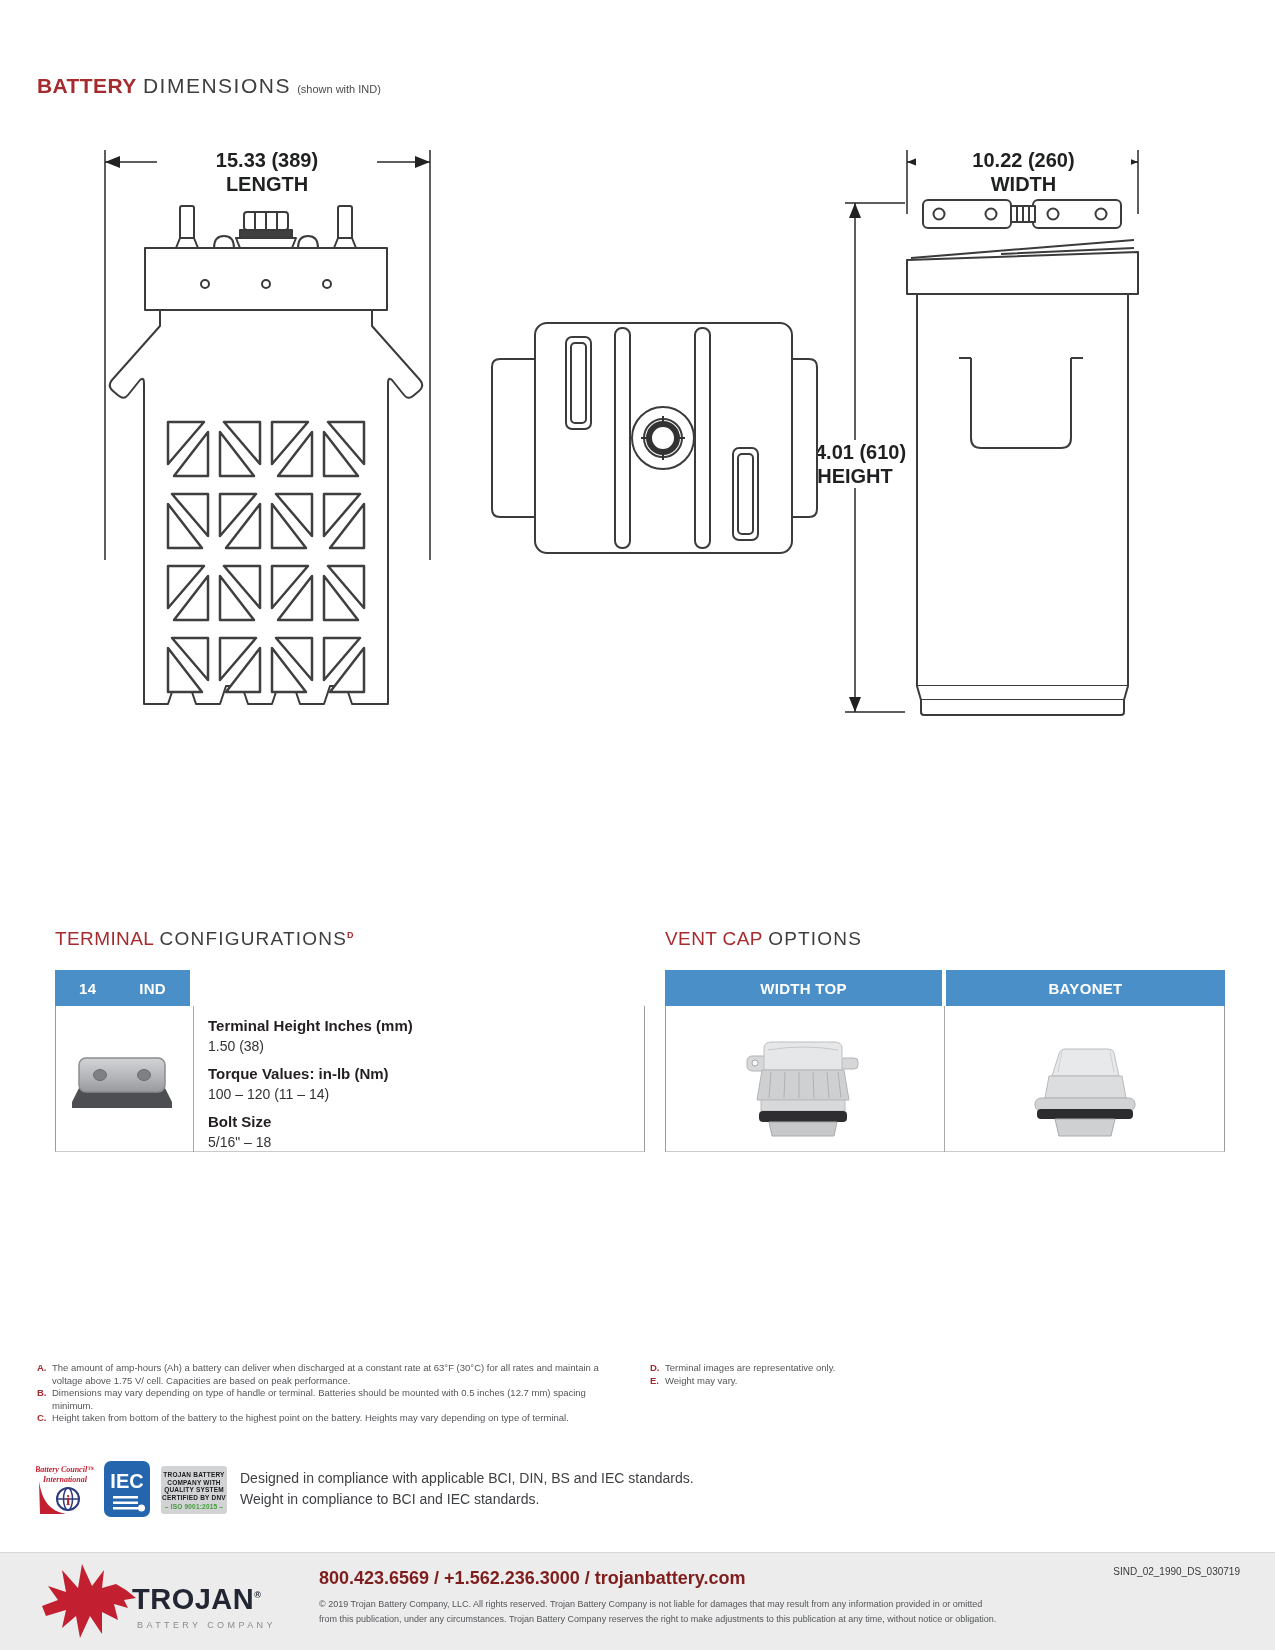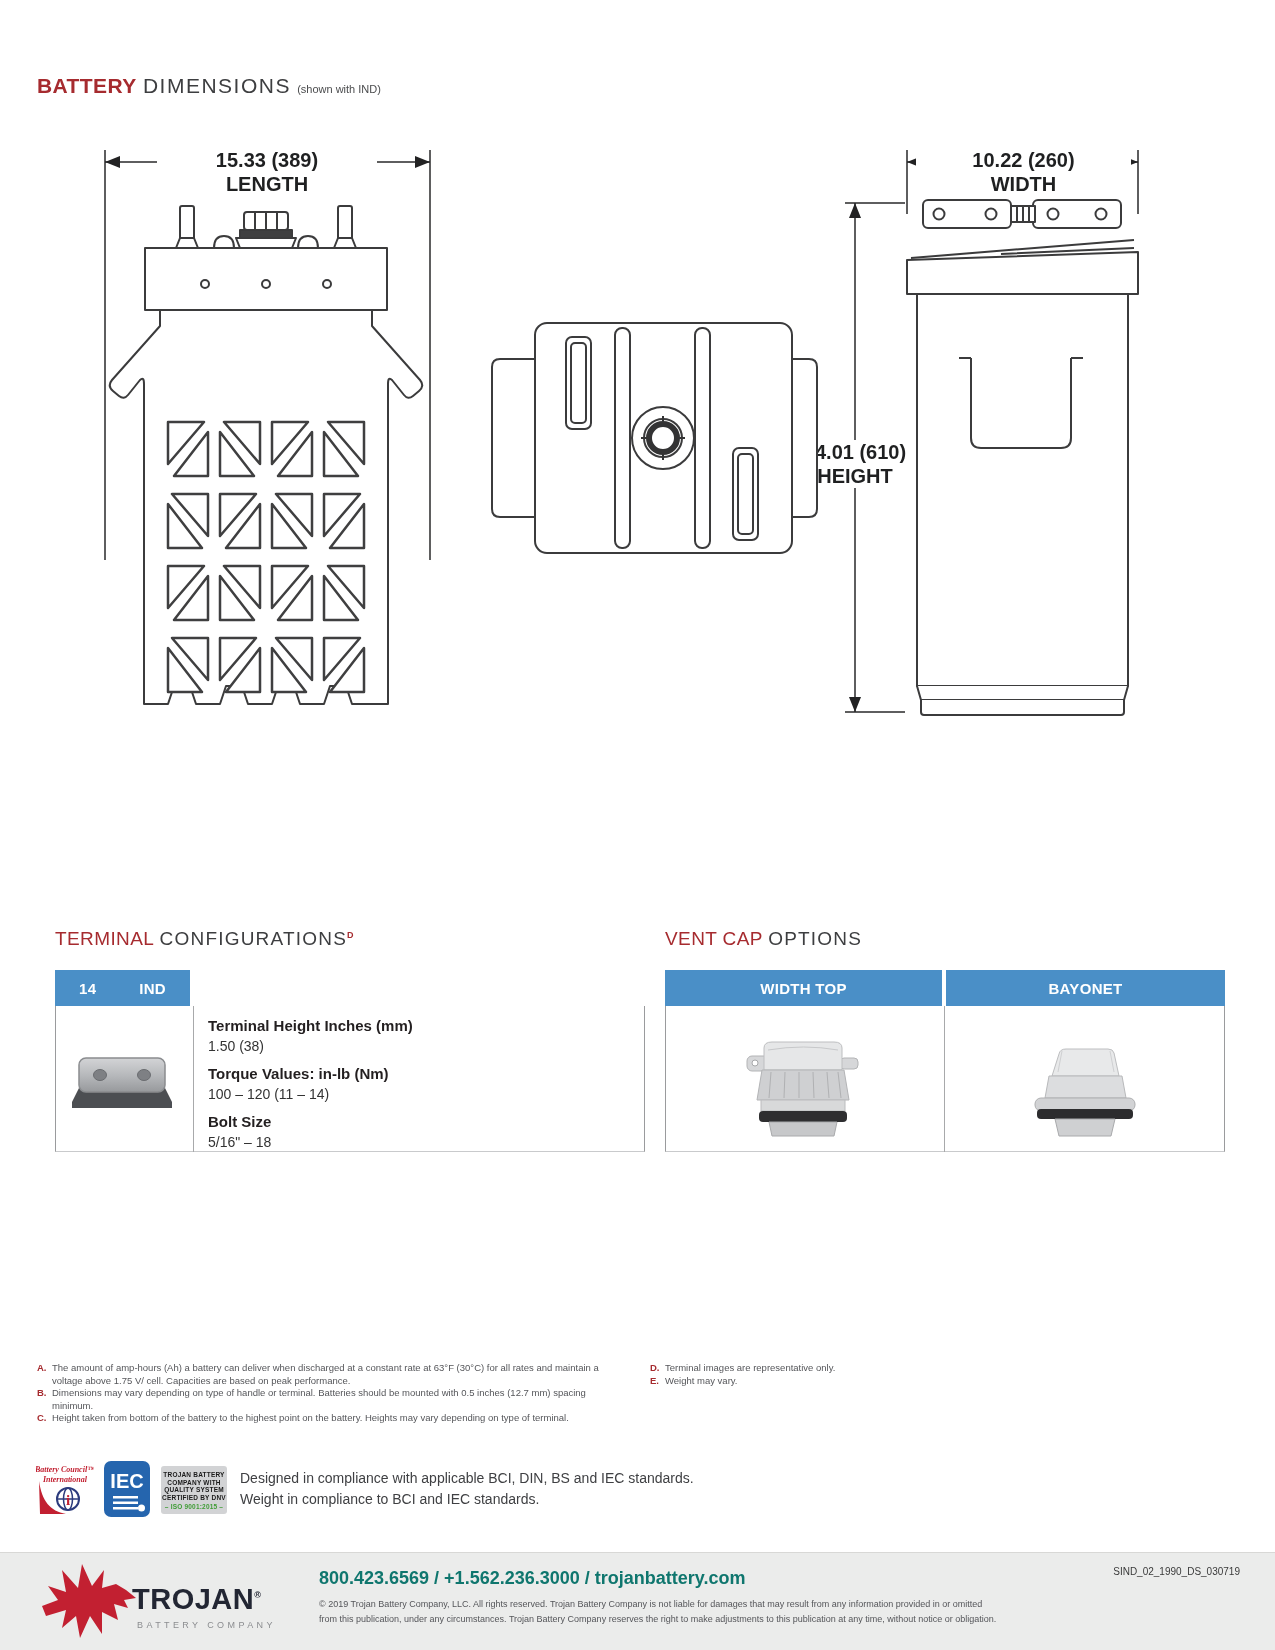--- a/index.html
+++ b/index.html
@@ -46,21 +46,21 @@
   
   .dnv{background:#d2d3d5;border-radius:3px;text-align:center;padding-top:5px;box-sizing:border-box;}
   .dnv div{font-size:6.5px;font-weight:700;color:#1a1a1a;line-height:7.5px;letter-spacing:.2px;}
   .dnv .iso{color:#3f9c35;margin-top:2px;}
 
   
   .footer{background:#ebeceb;border-top:1px solid #d8d8d6;}
   .brand{font-weight:700;font-size:29px;color:#222633;letter-spacing:.5px;}
   .brand sup{font-size:9px;}
   .brand-sub{font-size:9px;letter-spacing:3.4px;color:#8b8d90;}
-  .contact{font-weight:700;font-size:18px;color:#0f766e;}
+  .contact{font-weight:700;font-size:18px;color:#7f1d1d;}
   .copy{font-size:9px;color:#55565a;line-height:15px;}
   .docid{font-size:10px;color:#3a3a3a;text-align:right;}
 
   svg{display:block;}
 </style>
 </head>
 <body>
 
 <div class="page">
 

